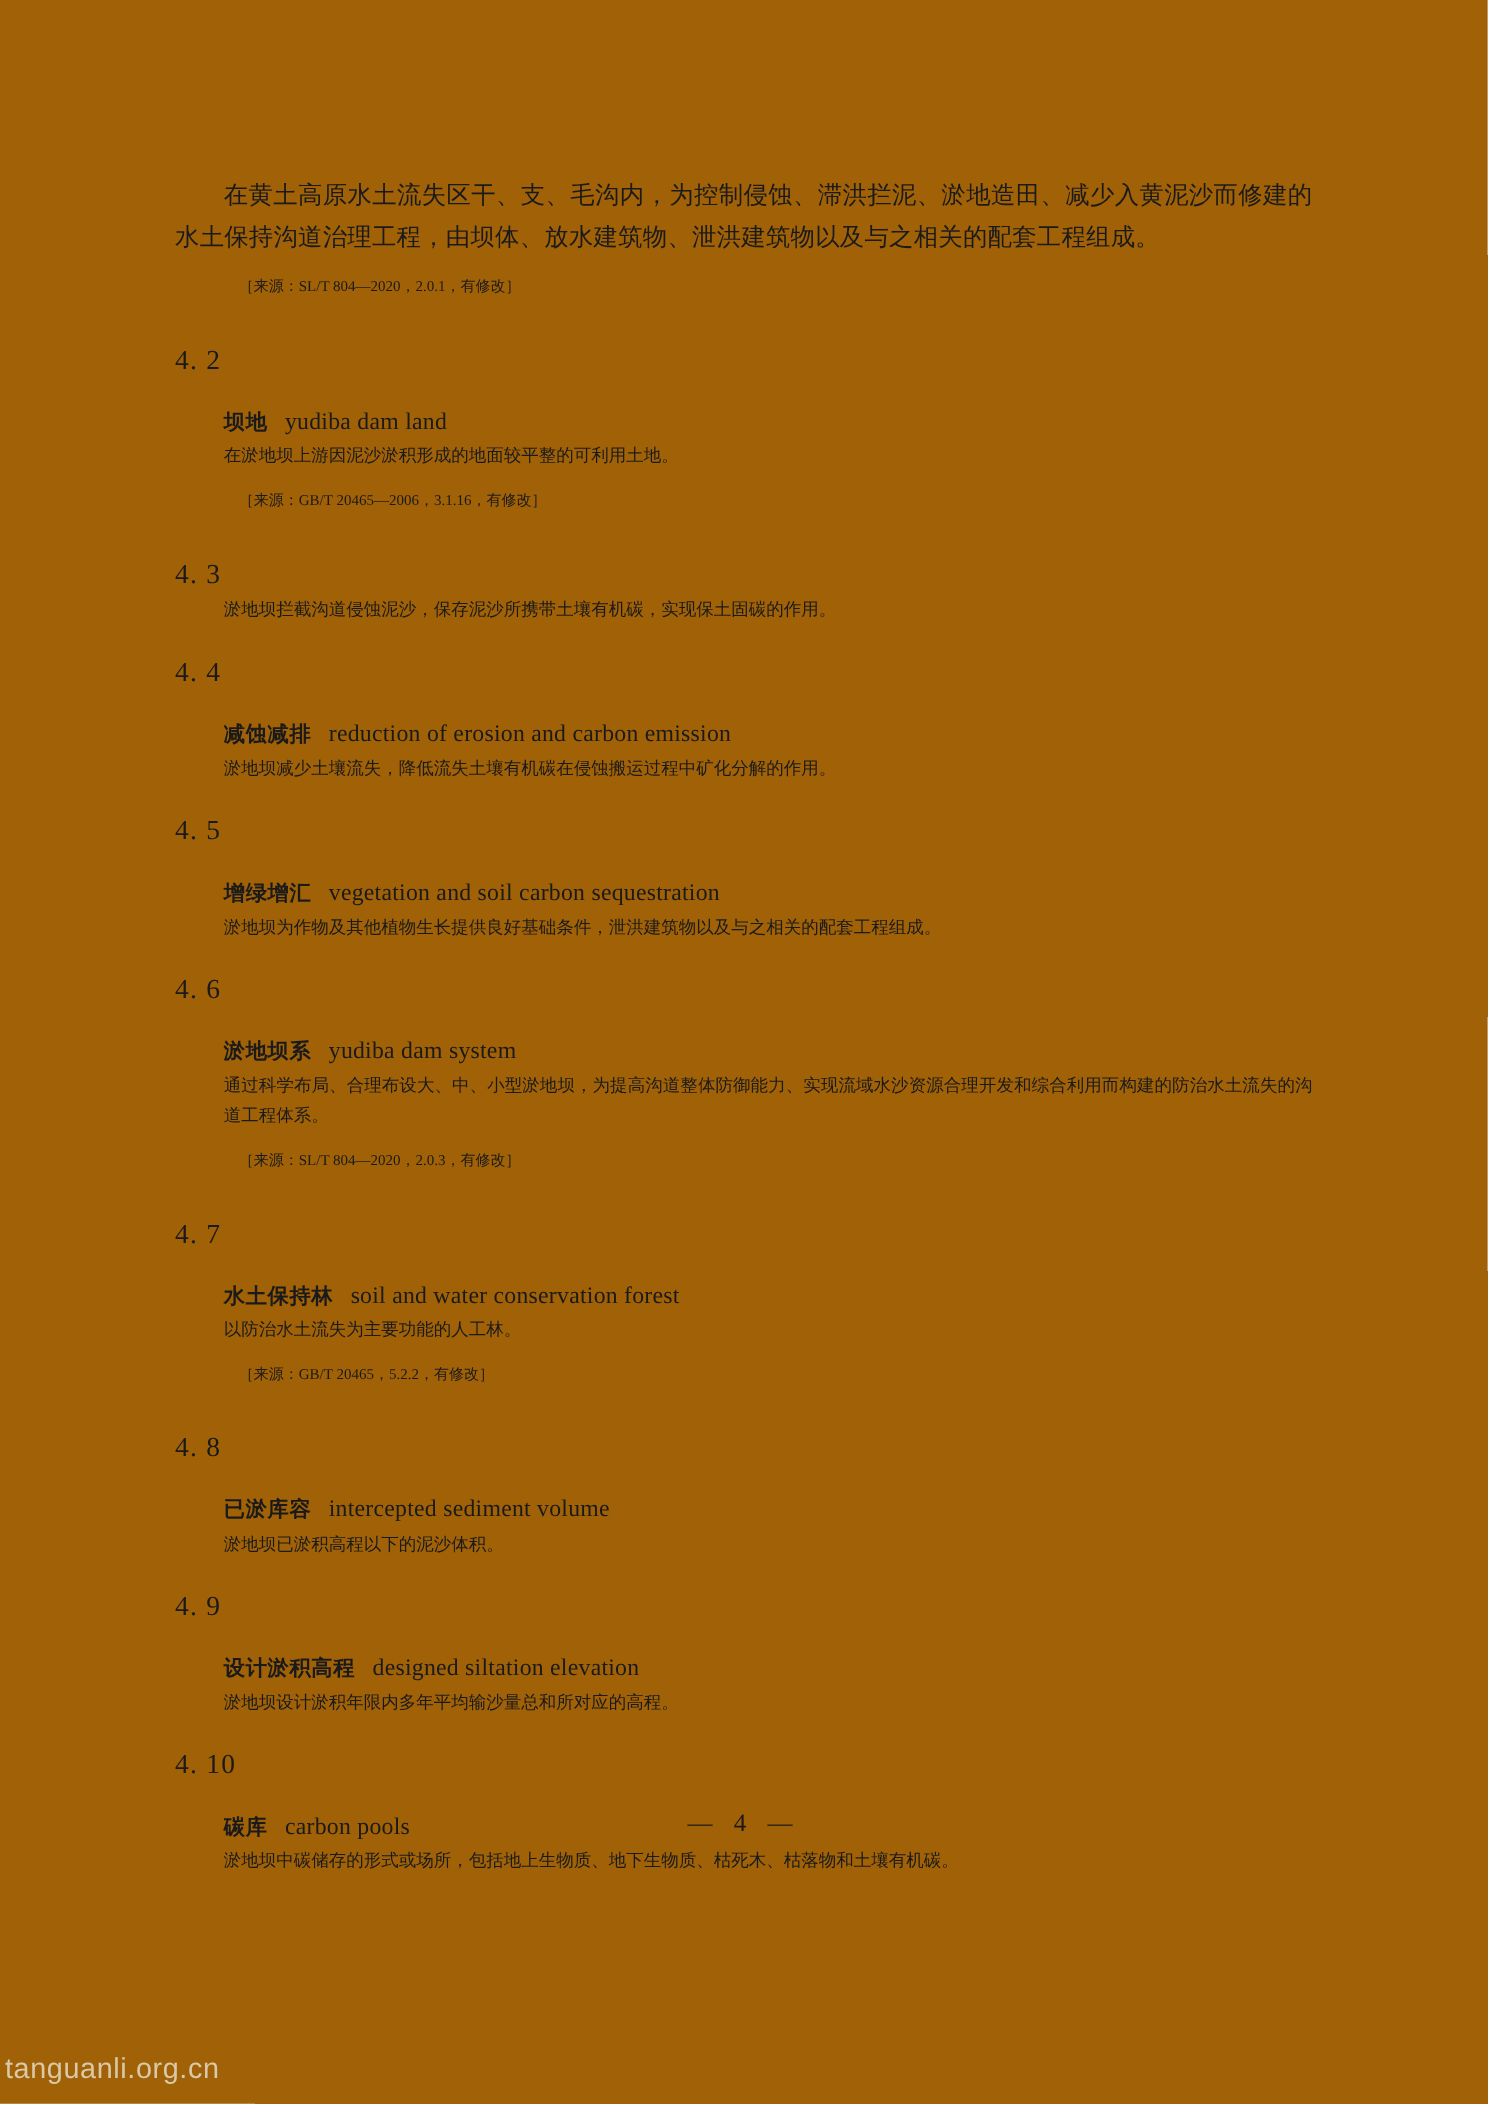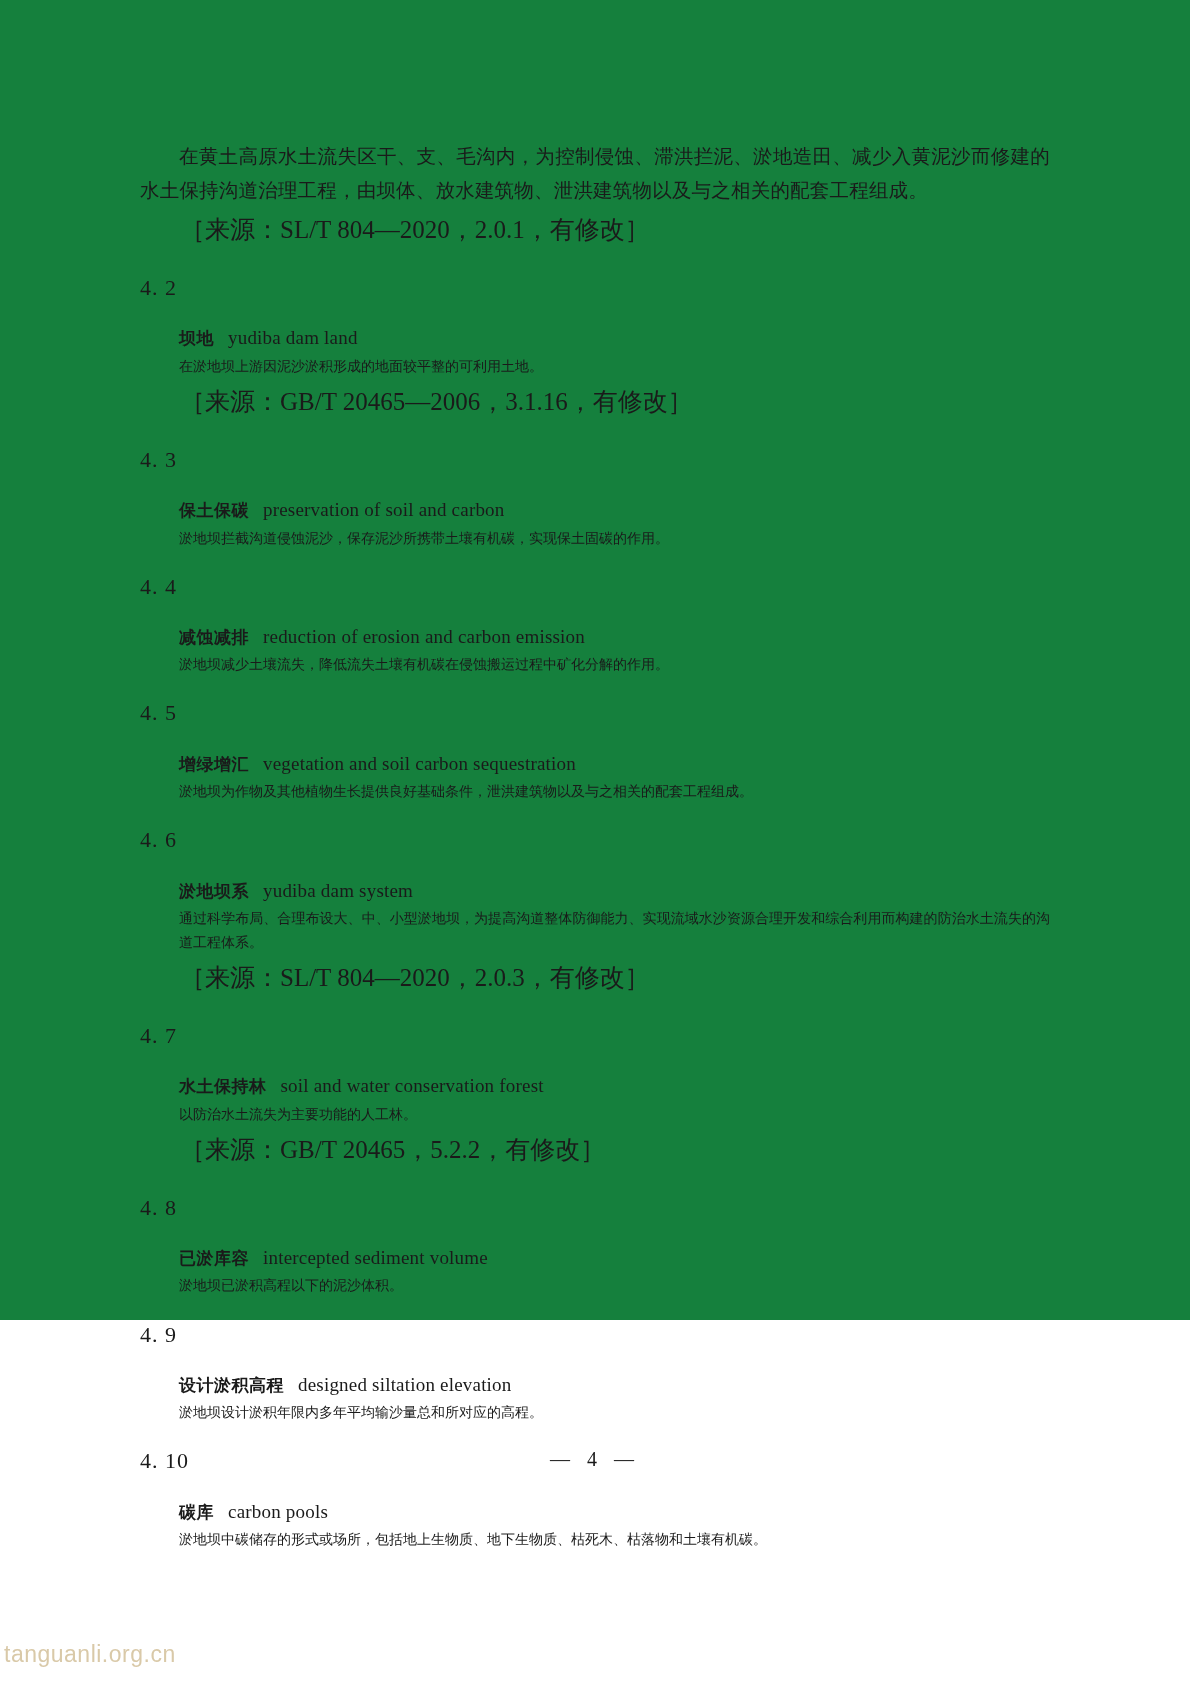--- a/index.html
+++ b/index.html
@@ -12,45 +12,45 @@
     height: 1683px;
     position: relative;
     font-family: "Liberation Serif", serif;
     color: #1a1a1a;
     overflow: hidden;
   }
   .page {
     position: absolute;
     top: 0; left: 0;
     width: 1190px;
-    height: 1320px;
-    background: #15803d;
+    height: 1683px;
+    background: #a16207;
   }
   .content {
     position: absolute;
     left: 140px;
     top: 140px;
     width: 910px;
   }
   
   .para {
     font-size: 19.5px;
     line-height: 1.72;
     text-align: justify;
     margin: 0;
     letter-spacing: 0.2px;
   }
   .para-indent {
     text-indent: 39px;
   }
   .source {
-    font-size: 25px;
+    font-size: 12px;
     line-height: 1.72;
     padding-left: 39px;
-    margin: 1px;
+    margin: 12px;
   }
   .clause-num {
     font-size: 22px;
     line-height: 1.7;
     margin: 0;
     padding-top: 17px;
     letter-spacing: 1px;
   }
   .term-line {
     padding-left: 39px;
@@ -118,23 +118,20 @@
       <p class="clause-num">4. 2</p>
       <p class="term-line">
         <span class="term-cn">坝地</span><span class="term-en">yudiba dam land</span>
       </p>
       <p class="term-def">在淤地坝上游因泥沙淤积形成的地面较平整的可利用土地。</p>
       <p class="source">［来源：GB/T 20465—2006，3.1.16，有修改］</p>
     </div>
 
     <div class="block">
       <p class="clause-num">4. 3</p>
-      <p class="term-line">
-        <span class="term-cn">保土保碳</span><span class="term-en">preservation of soil and carbon</span>
-      </p>
       <p class="term-def">淤地坝拦截沟道侵蚀泥沙，保存泥沙所携带土壤有机碳，实现保土固碳的作用。</p>
     </div>
 
     <div class="block">
       <p class="clause-num">4. 4</p>
       <p class="term-line">
         <span class="term-cn">减蚀减排</span><span class="term-en">reduction of erosion and carbon emission</span>
       </p>
       <p class="term-def">淤地坝减少土壤流失，降低流失土壤有机碳在侵蚀搬运过程中矿化分解的作用。</p>
     </div>

